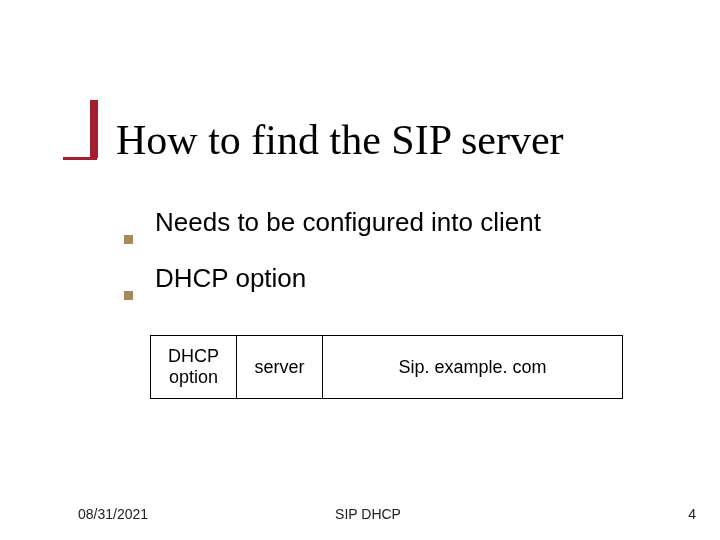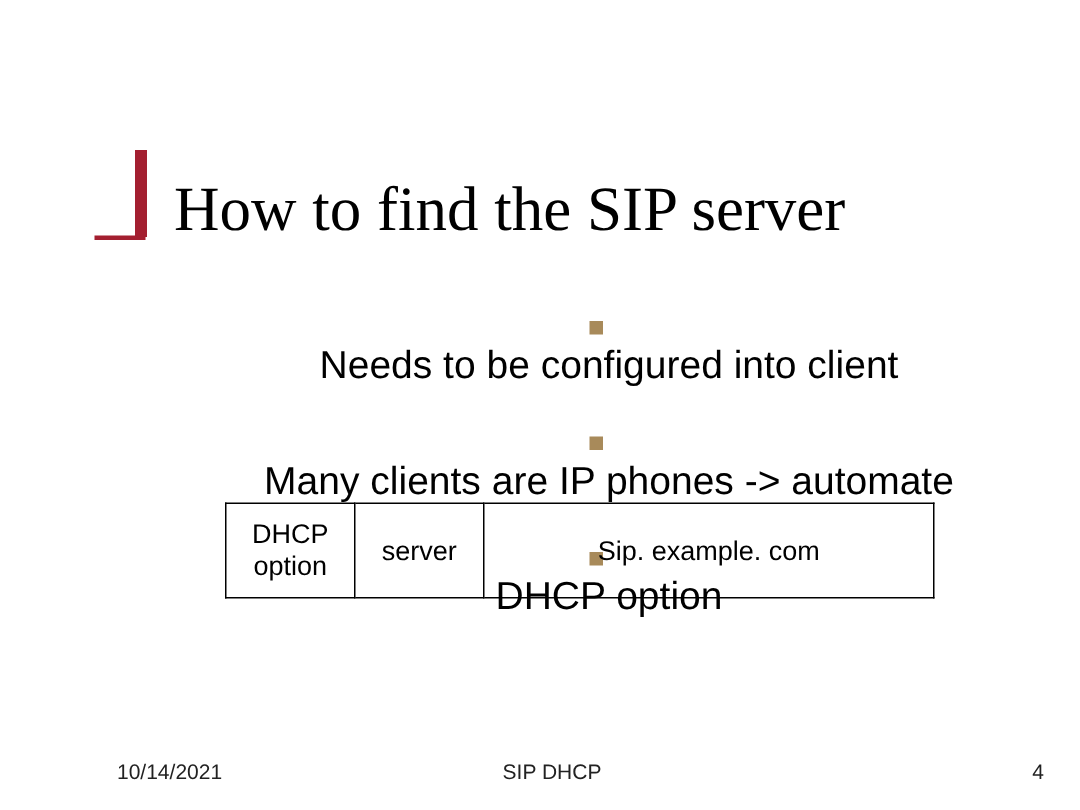--- a/index.html
+++ b/index.html
@@ -4,21 +4,21 @@
 <style>
   * { margin: 0; padding: 4px; box-sizing: border-box; }
   html, body { width: 720px; height: 540px; background: #fff; font-family: Verdana, Geneva, sans-serif; color: #000; }
   .slide { position: relative; width: 720px; height: 540px; }
   .title-wrap { position: absolute; left: 60px; top: 100px; }
   
   .tick { position: absolute; left: 82px; top: 92px; width: 3px; height: 58px; background: #a31f30; }
   .tick::after{content:"";position:absolute;left:-27px;top:57px;width:34px;height:3px;background:#a31f30;}
   h1.title { font-family: "Times New Roman", Times, serif; font-weight: 400; font-size: 42px; letter-spacing: 0px; }
   .body { position: absolute; left: 108px; top: 186px; width: 580px; }
-  .bullet-row { display: flex; align-items: center; margin-bottom: 6px; flex-direction: column; }
+  .bullet-row { display: flex; align-items: flex-end; margin-bottom: 6px; }
   .sq { width: 9px; height: 9px; background: #a88a5a; margin-top: 12px; margin-right: 18px; flex: 0 0 auto; }
   .bt { font-size: 26px; line-height: 1.3; }
   .table-wrap { position: absolute; left: 138px; top: 323px; }
   table.opt { border-collapse: collapse; }
   table.opt td { border: 1px solid #000; text-align: center; font-size: 18px; padding: 10px 14px; }
   table.opt td.col1 { width: 86px; }
   table.opt td.col2 { width: 86px; }
   table.opt td.col3 { width: 300px; margin-left: 32px; }
   .footer { position: absolute; left: 0; bottom: 22px; width: 720px; display: flex; justify-content: space-between; align-items: center; padding: 0 28px 0 66px; font-size: 14px; color: #222; }
   .footer .center { position: absolute; left: 0; right: 0; text-align: center; }
@@ -35,39 +35,35 @@
     <h1 class="title" style="margin-left:40px;">How to find the SIP server</h1>
   </div>
 
   <div class="body">
     <div class="bullet-row">
       <div class="sq"></div>
       <div class="bt">Needs to be configured into client</div>
     </div>
     <div class="bullet-row">
       <div class="sq"></div>
-      <div class="bt">Many clients are IP phones -&gt; automate</div>
-    </div>
-    <div class="bullet-row">
-      <div class="sq"></div>
       <div class="bt">DHCP option</div>
     </div>
   </div>
 
   <div class="table-wrap">
     <table class="opt">
       <tbody>
           <tr>
         <td class="col1">DHCP option</td>
         <td class="col2">server</td>
         <td class="col3">Sip. example. com</td>
       </tr>
     </tbody>
       </table>
   </div>
 
   <div class="footer">
-    <span>10/14/2021</span>
+    <span>08/31/2021</span>
     <span class="center">SIP DHCP</span>
     <span class="right">4</span>
   </div>
 
 </div>
 
 </body></html>

